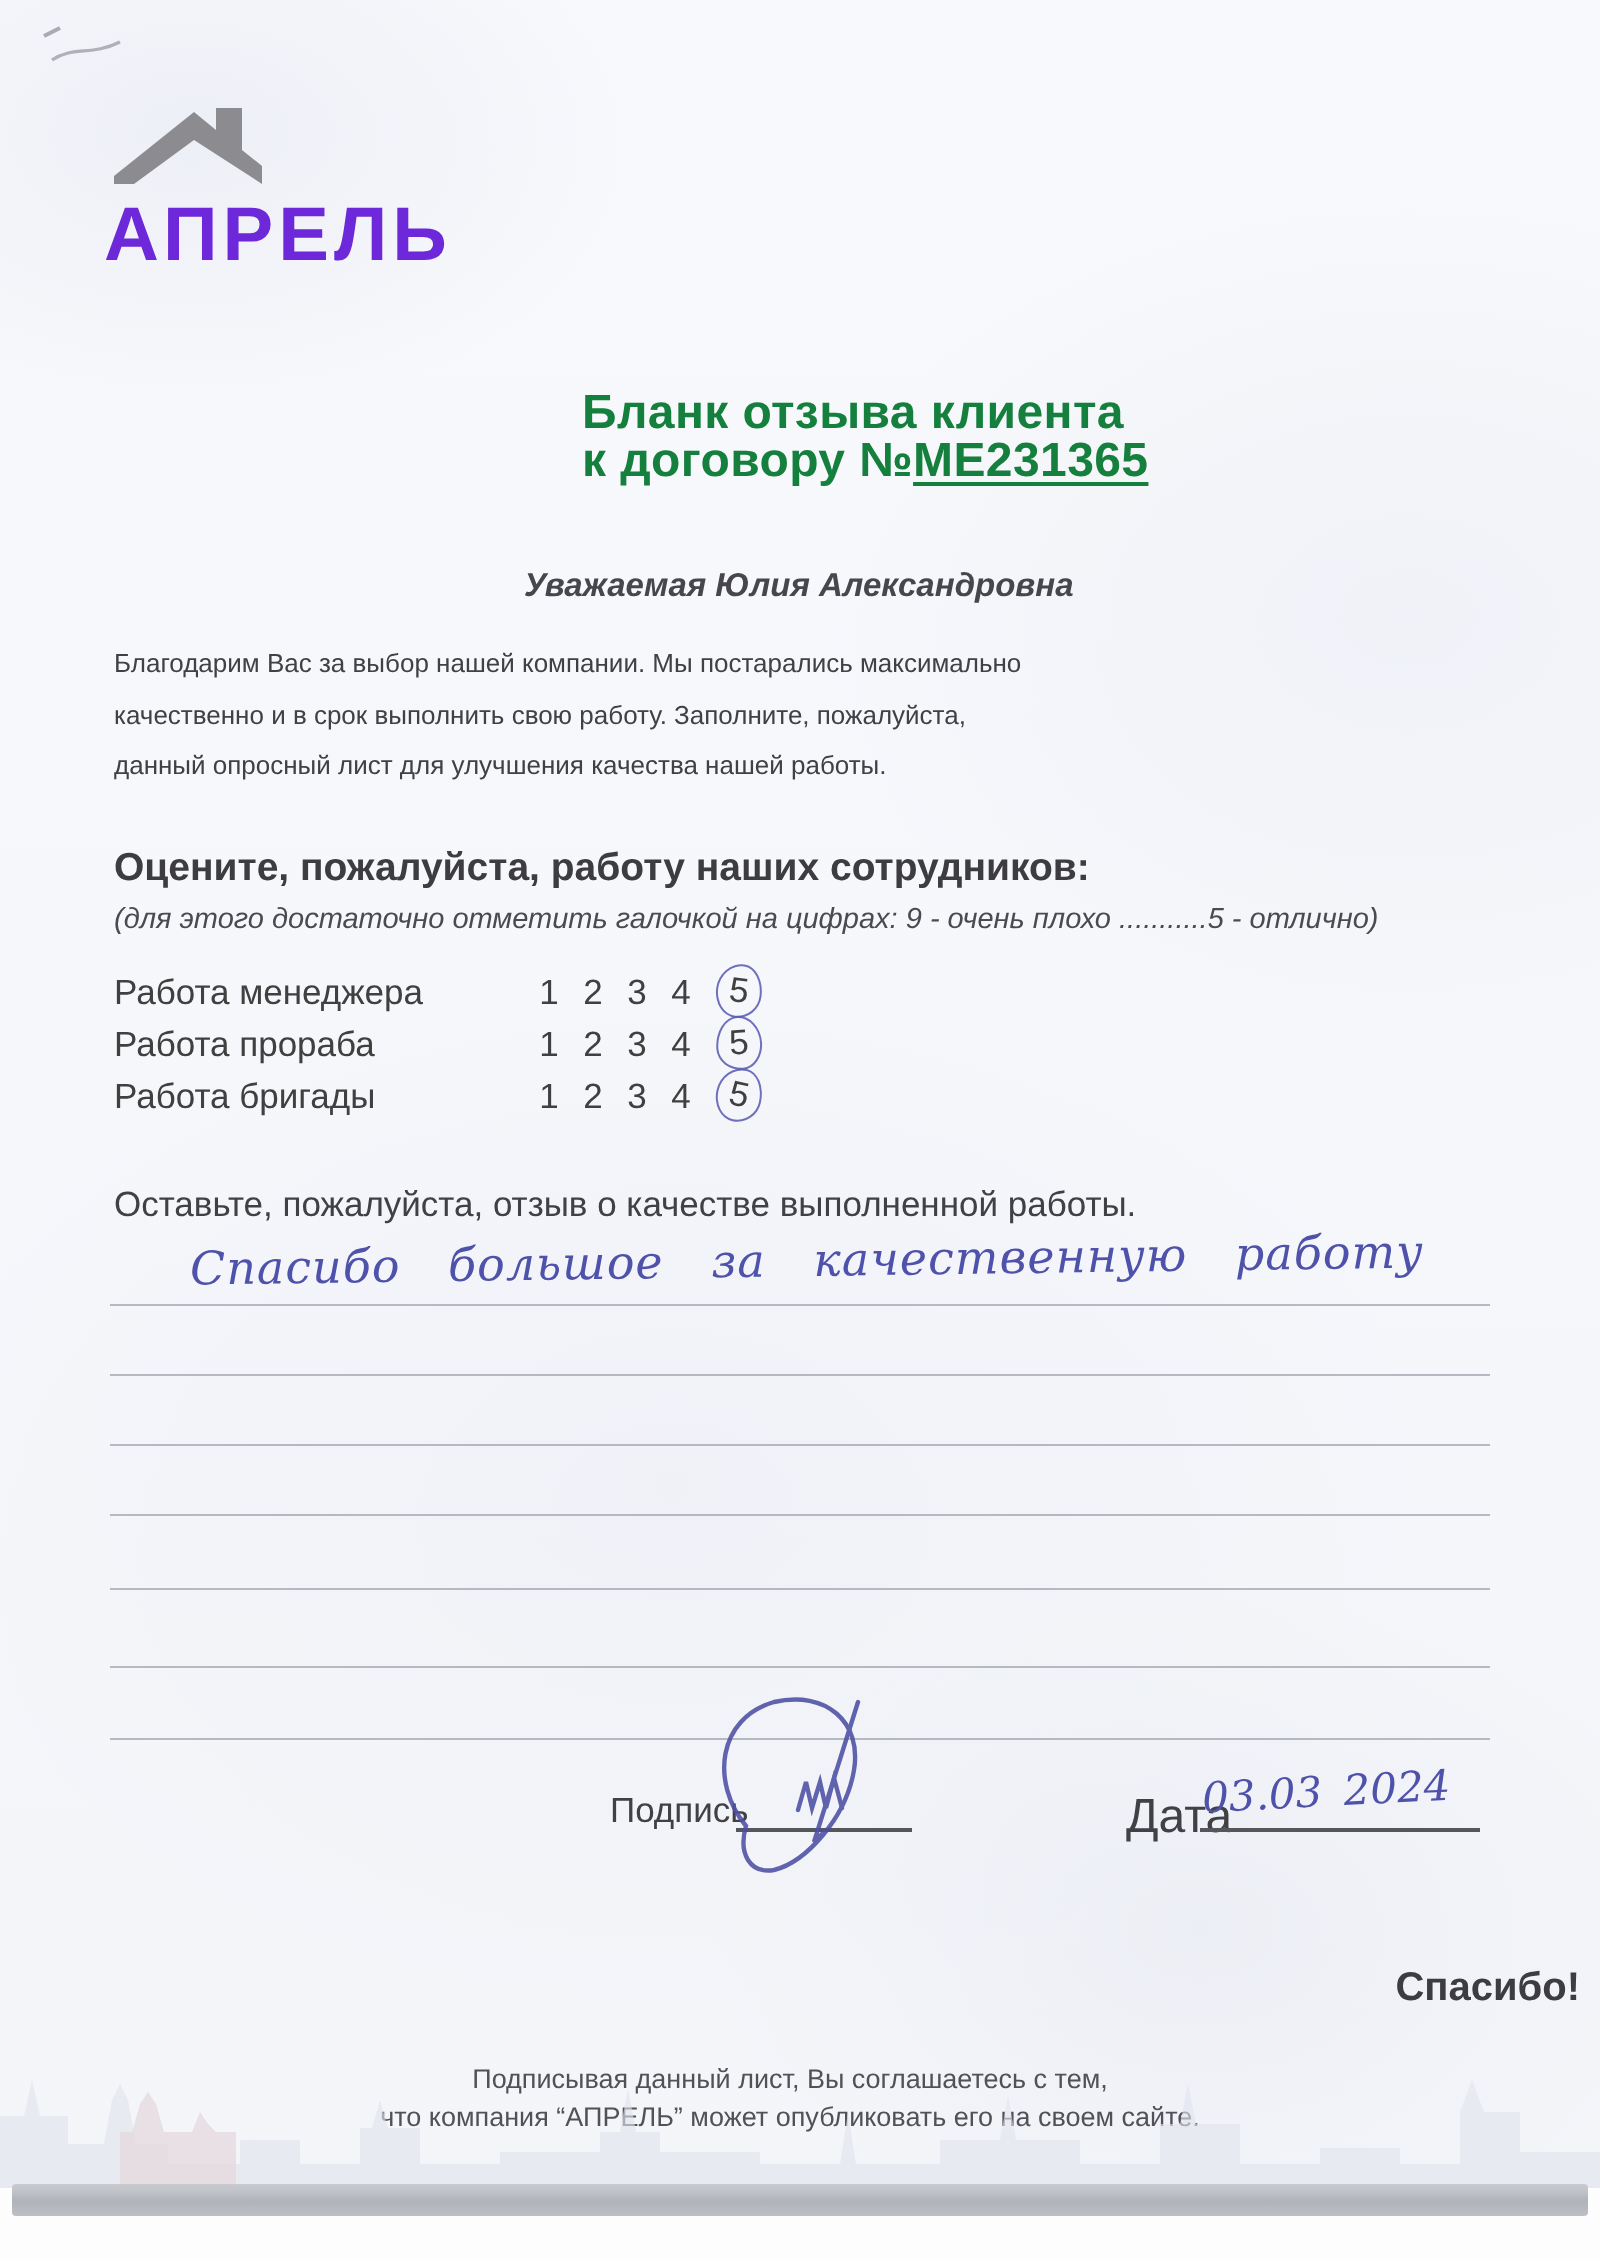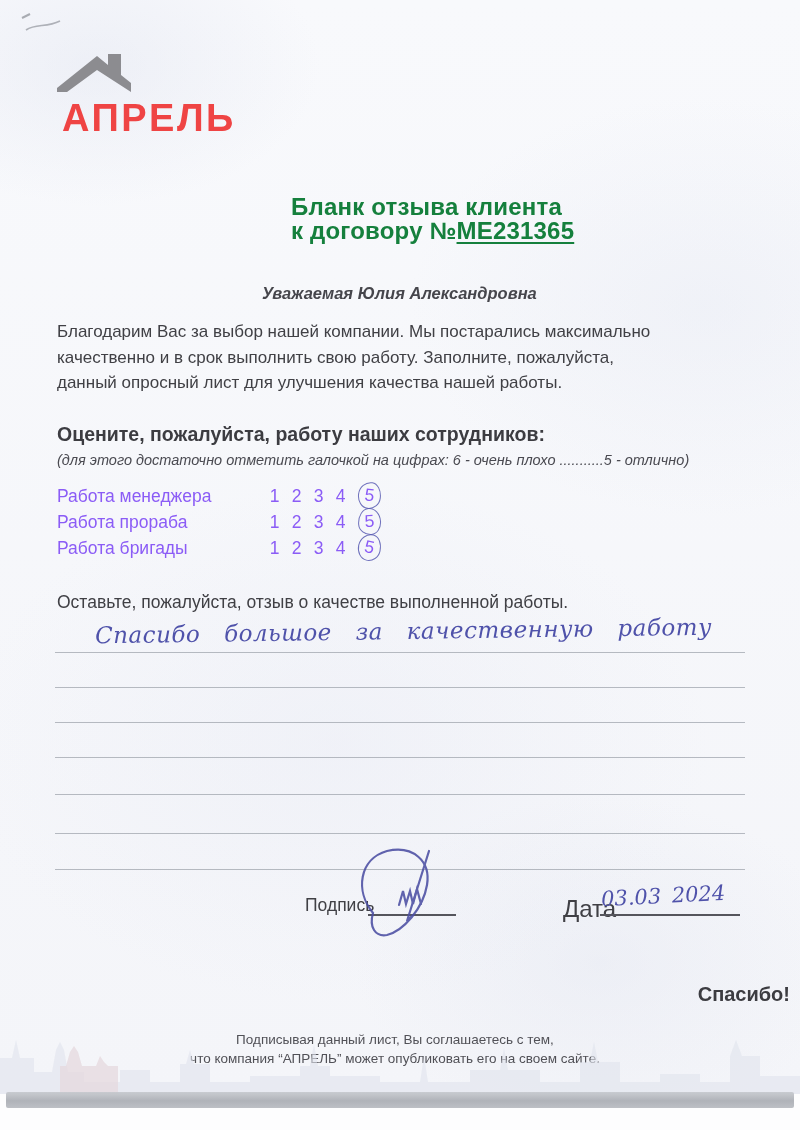--- a/index.html
+++ b/index.html
@@ -11,30 +11,30 @@
     position:absolute;left:0;top:0;width:800px;height:1094px;
     background:
       radial-gradient(ellipse 320px 200px at 12% 6%, rgba(221,225,238,.40), transparent 70%),
       radial-gradient(ellipse 420px 300px at 88% 28%, rgba(224,228,240,.32), transparent 70%),
       radial-gradient(ellipse 520px 360px at 42% 68%, rgba(227,230,242,.30), transparent 72%),
       radial-gradient(ellipse 350px 240px at 75% 88%, rgba(222,226,238,.35), transparent 70%),
       linear-gradient(#f8f9fc,#f4f5f9);
   }
   .abs{position:absolute;}
   
-  .logo-text{left:62px;top:97px;font-size:38px;font-weight:700;letter-spacing:2.5px;color:#ef4444;}
+  .logo-text{left:52px;top:97px;font-size:38px;font-weight:700;letter-spacing:2.5px;color:#6d28d9;}
   .contact{right:54px;top:46px;text-align:right;font-size:13px;line-height:18.5px;color:#55555b;}
   
   .title{left:291px;top:195px;font-size:24px;font-weight:700;line-height:24px;color:#15803d;letter-spacing:.2px;}
   .contract{ text-decoration:underline;text-decoration-thickness:2px;text-underline-offset:3px;}
   .salutation{left:262px;top:284px;font-size:16.5px;font-weight:700;font-style:italic;color:#46464c;}
-  .intro{left:57px;top:319px;font-size:17px;line-height:25.5px;color:#404045;}
+  .intro{left:57px;top:319px;font-size:13px;line-height:25.5px;color:#404045;}
   .rate-head{left:57px;top:423px;font-size:19.5px;font-weight:700;color:#3c3c41;}
   .rate-note{left:57px;top:452px;font-size:14.5px;font-style:italic;color:#4a4a51;}
-  .rate-row{left:57px;height:26px;font-size:17.5px;color:#8b5cf6;width:690px;}
+  .rate-row{left:57px;height:26px;font-size:17.5px;color:#404040;width:690px;}
   .rate-row .nums{position:absolute;left:211px;top:0;}
   .num{display:inline-block;width:13px;margin-right:9px;text-align:center;}
   .circle{
     display:inline-flex;align-items:center;justify-content:center;
     width:21px;height:25px;margin:-4px 0 0 2px;vertical-align:middle;
     border:1.6px solid rgba(86,88,176,.85);border-radius:55% 45% 52% 48%/50% 55% 45% 50%;
     transform:rotate(7deg);
   }
   .prompt{left:57px;top:592px;font-size:17.5px;color:#404045;}
   .hand{font-family:"DejaVu Serif",serif;font-style:italic;color:#4f52aa;}
@@ -78,21 +78,21 @@
 
   <div class="abs salutation">Уважаемая Юлия Александровна</div>
 
   <div class="abs intro">
     <div>Благодарим Вас за выбор нашей компании. Мы постарались максимально</div>
     <div>качественно и в срок выполнить свою работу. Заполните, пожалуйста,</div>
     <div>данный опросный лист для улучшения качества нашей работы.</div>
   </div>
 
   <div class="abs rate-head">Оцените, пожалуйста, работу наших сотрудников:</div>
-  <div class="abs rate-note">(для этого достаточно отметить галочкой на цифрах: 6 - очень плохо ...........5 - отлично)</div>
+  <div class="abs rate-note">(для этого достаточно отметить галочкой на цифрах: 9 - очень плохо ...........5 - отлично)</div>
 
   <div class="abs rate-row" style="top:486px;">
     <span>Работа менеджера</span>
     <span class="nums">
       <span class="num">1</span><span class="num">2</span><span class="num">3</span><span class="num">4</span><span class="circle">
           <span>5</span>
         </span>
     </span>
   </div>
   <div class="abs rate-row" style="top:512px;">

